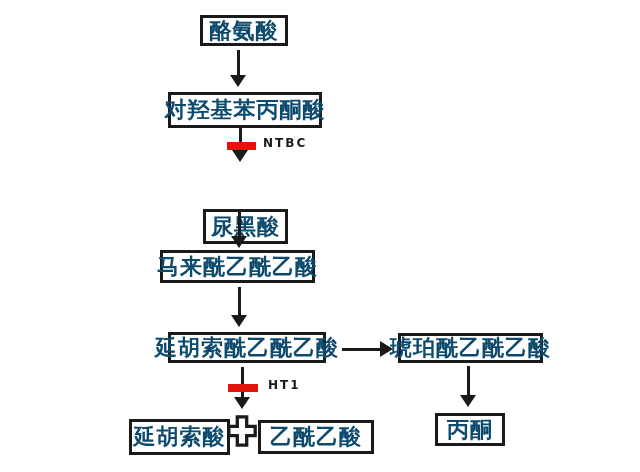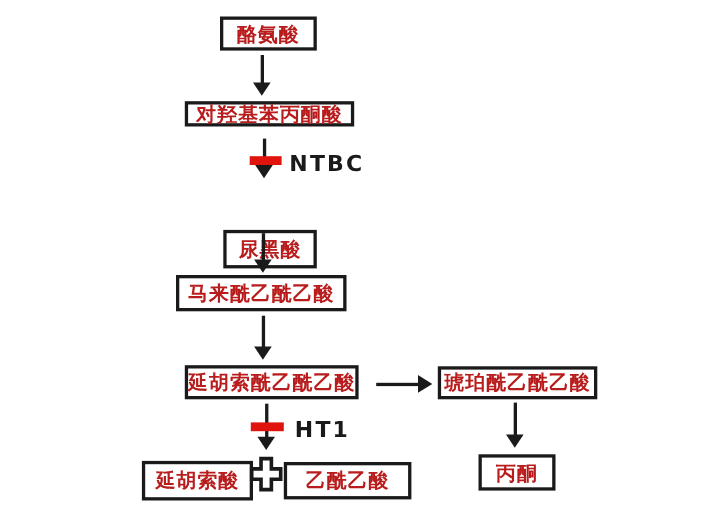--- a/index.html
+++ b/index.html
@@ -9,23 +9,23 @@
     height: 472px;
     background: #ffffff;
     font-family: "DejaVu Sans", "Liberation Sans", sans-serif;
     overflow: hidden;
   }
   .node {
     position: absolute;
     box-sizing: border-box;
     border: 3px solid #1a1a1a;
     background: #ffffff;
-    color: #b91c1c;
+    color: #0c4a6e;
     font-weight: 700;
-    font-size: 18px;
+    font-size: 22px;
     display: flex;
     align-items: center;
     justify-content: center;
     white-space: nowrap;
     letter-spacing: 1px;
   }
   .arrow-v {
     position: absolute;
     width: 16px;
     display: flex;
@@ -55,34 +55,34 @@
   }
   .inhibit-bar {
     position: absolute;
     background: #e0140c;
     z-index: 3;
   }
   .inhibit-label {
     position: absolute;
     color: #1a1a1a;
     font-weight: 700;
-    font-size: 20px;
+    font-size: 12px;
     letter-spacing: 2px;
     z-index: 3;
   }
   .plus-wrap { position: absolute; z-index: 2; }
 </style>
 </head>
 <body>
 
 <div class="canvas">
 
   <div class="node" style="left:200px; top:15px;  width:88px;  height:31px;">酪氨酸</div>
 
-  <div class="node" style="left:168px; top:92px;  width:154px; height:23px;">对羟基苯丙酮酸</div>
+  <div class="node" style="left:168px; top:92px;  width:154px; height:36px;">对羟基苯丙酮酸</div>
 
   <div class="node" style="left:203px; top:173px; width:85px;  height:35px;margin-top:36px;">尿黑酸</div>
 
   <div class="node" style="left:160px; top:250px; width:155px; height:33px;">马来酰乙酰乙酸</div>
 
   <div class="node" style="left:168px; top:332px; width:158px; height:31px;">延胡索酰乙酰乙酸</div>
 
   <div class="node" style="left:129px; top:419px; width:101px; height:36px;">延胡索酸</div>
 
   <div class="node" style="left:398px; top:333px; width:145px; height:30px;">琥珀酰乙酰乙酸</div>

